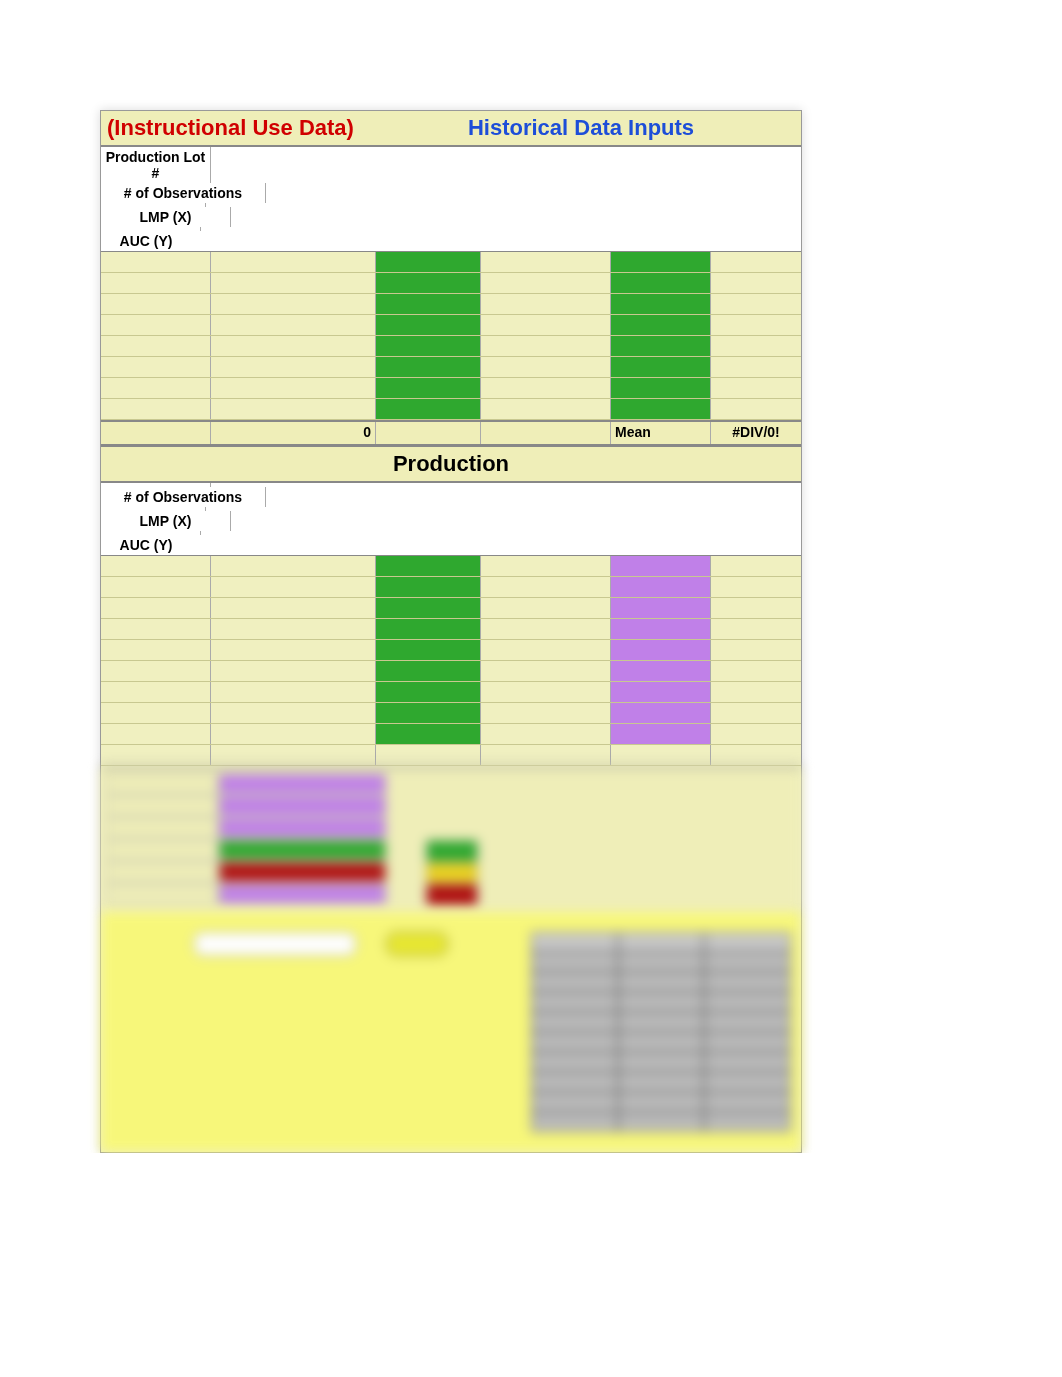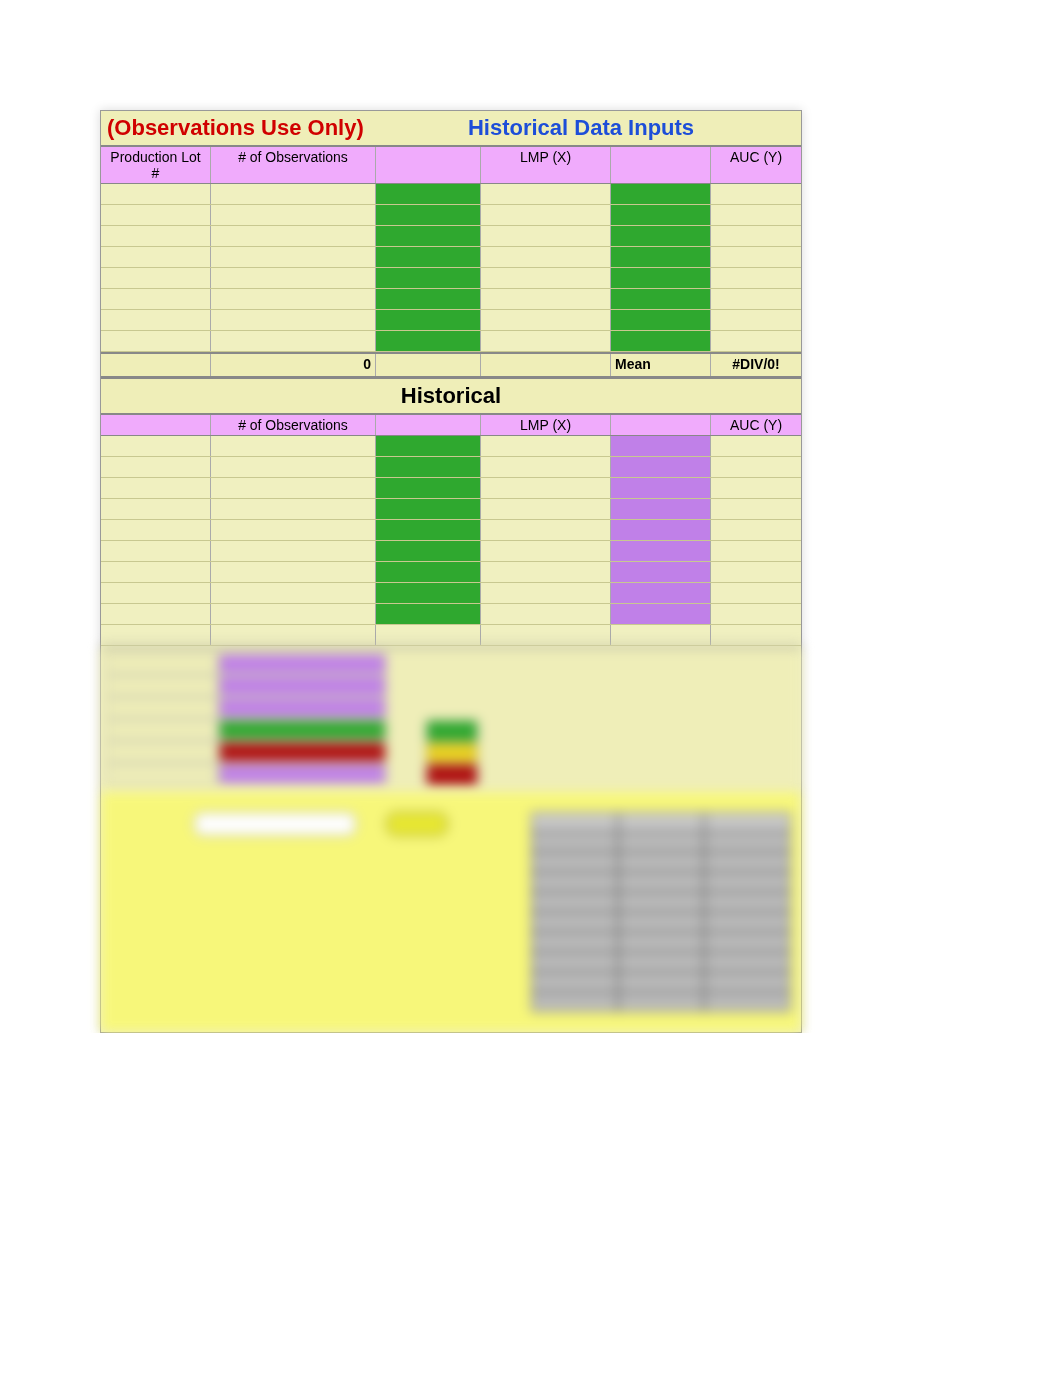--- a/index.html
+++ b/index.html
@@ -31,25 +31,26 @@
   }
   .title-center {
     flex: 1;
     font-weight: bold;
     font-size: 22px;
     color: #1d4ed8;
     text-align: center;
   }
   .col-head {
     display: flex;
-    font-weight: normal;
+    font-weight: bold;
     font-size: 14px;
     text-align: center;
-    background: #f0abfc;
+    background: #ffffff;
     border-bottom: 1px solid #888;
+    flex-direction: column;
   }
   .col-head div, .datarow div, .foot-row div {
     border-right: 1px solid #aaa;
     box-sizing: border-box;
     padding: 2px 4px;
   }
   .col-a { width: 110px; }
   .col-b { width: 165px; }
   .col-c { width: 105px; }
   .col-d { width: 130px; }
@@ -140,21 +141,21 @@
   .yp-trow.head div {
     background:#c8c8c8;
   }
 </style>
 </head>
 <body>
 
 <div class="sheet">
 
   <div class="title-row">
-    <div class="title-left">(Observations Use Only)</div>
+    <div class="title-left">(Instructional Use Data)</div>
     <div class="title-center">Historical Data Inputs</div>
   </div>
 
   <div class="col-head">
     <div class="col-a">Production Lot #</div>
     <div class="col-b"># of Observations</div>
     <div class="col-c"></div>
     <div class="col-d" style="text-align:center">LMP (X)</div>
     <div class="col-e"></div>
     <div class="col-f" style="text-align:center">AUC (Y)</div>
@@ -229,21 +230,21 @@
 
   <div class="foot-row">
     <div class="col-a"></div>
     <div class="col-b" style="text-align:right">0</div>
     <div class="col-c"></div>
     <div class="col-d"></div>
     <div class="col-e" style="text-align:left">Mean</div>
     <div class="col-f">#DIV/0!</div>
   </div>
 
-  <div class="sect-title">Historical</div>
+  <div class="sect-title">Production</div>
 
   <div class="col-head">
     <div class="col-a"></div>
     <div class="col-b"># of Observations</div>
     <div class="col-c"></div>
     <div class="col-d" style="text-align:center">LMP (X)</div>
     <div class="col-e"></div>
     <div class="col-f" style="text-align:center">AUC (Y)</div>
   </div>
 

